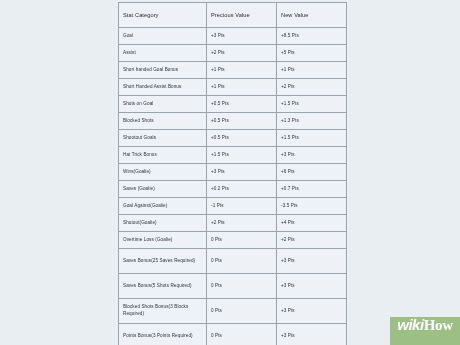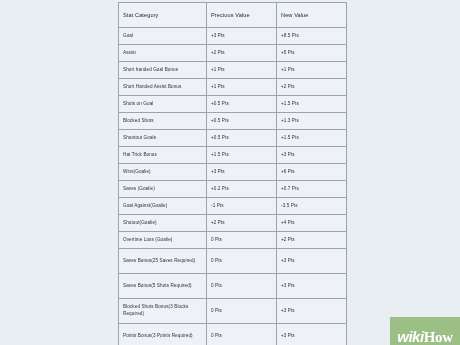--- a/index.html
+++ b/index.html
@@ -80,21 +80,21 @@
 
   
   #watermark {
     position: absolute;
     right: 0px;
     bottom: 0px;
     width: 70px;
     height: 28px;
     background: #9cbf86;
     display: flex;
-    align-items: flex-end;
+    align-items: flex-start;
     justify-content: center;
     overflow: hidden;
   }
   #watermark .wm-inner {
     font-size: 15px;
     line-height: 1;
     white-space: nowrap;
   }
   #watermark .wm-wiki {
     color: #ffffff;

